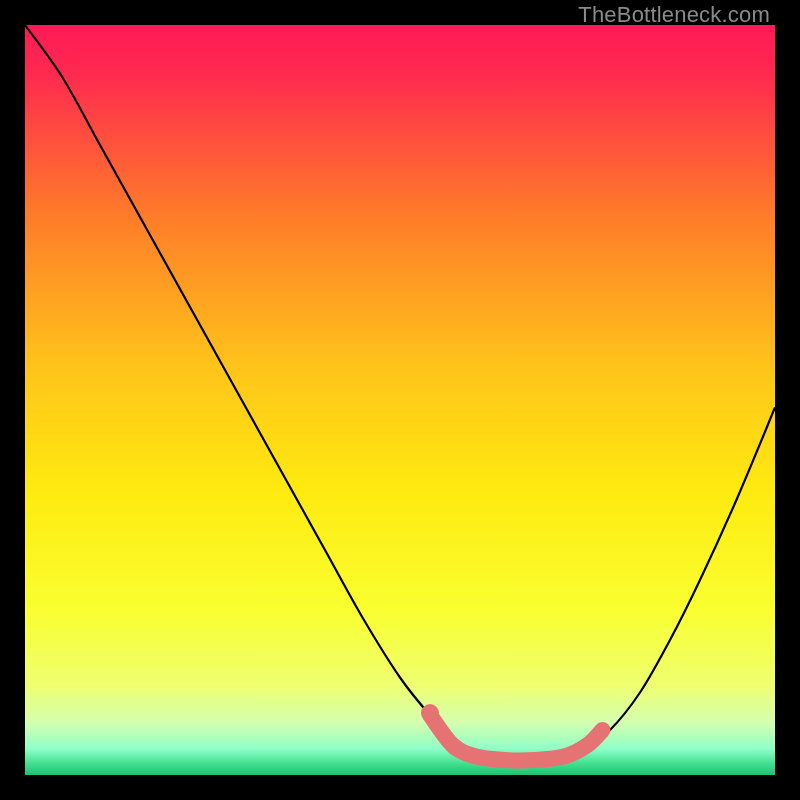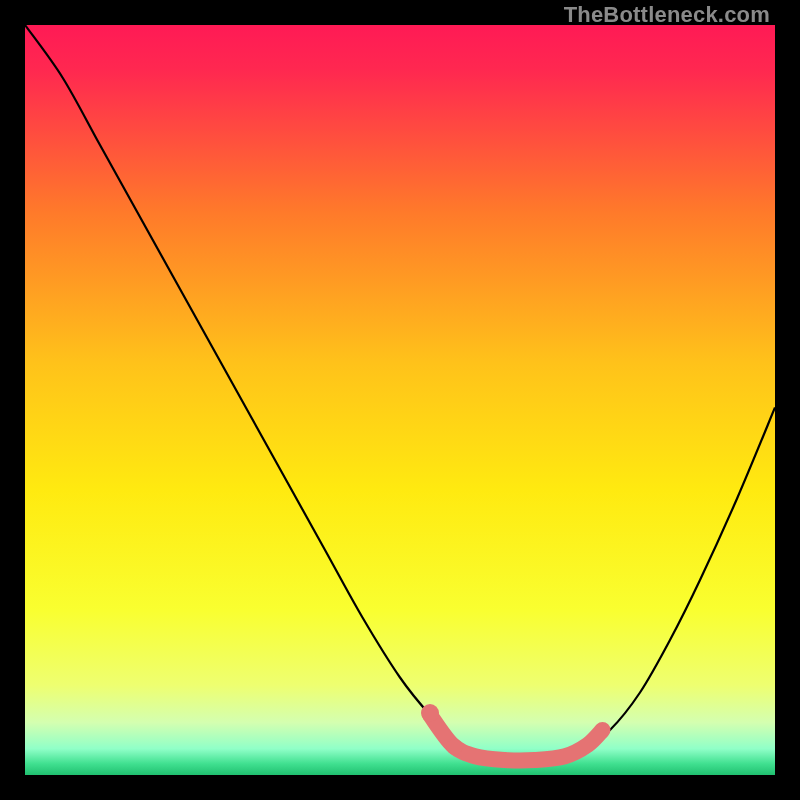--- a/index.html
+++ b/index.html
@@ -24,21 +24,21 @@
     top: 0;
     width: 750px;
     height: 750px;
   }
   .watermark {
     position: absolute;
     top: 2px;
     right: 30px;
     font-family: Arial, Helvetica, sans-serif;
     font-size: 22px;
-    font-weight: 700;
+    font-weight: 400;
     color: #8a8a8a;
     letter-spacing: 0.2px;
     pointer-events: none;
   }
 </style>
 </head>
 <body>
 
 <div class="frame">
   <svg class="plot-area" viewBox="0 0 750 750">

